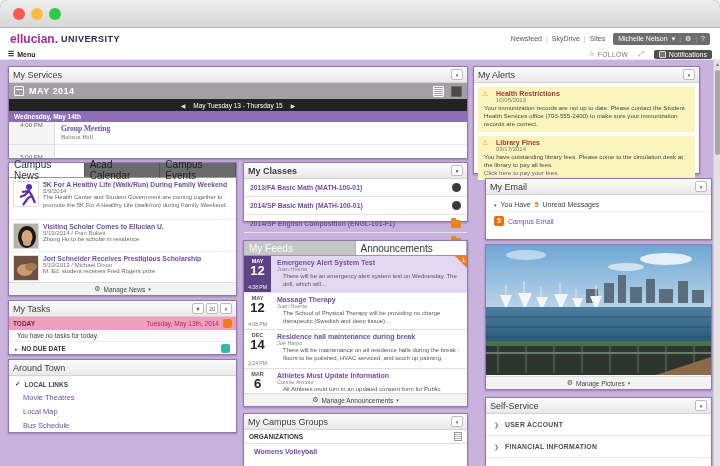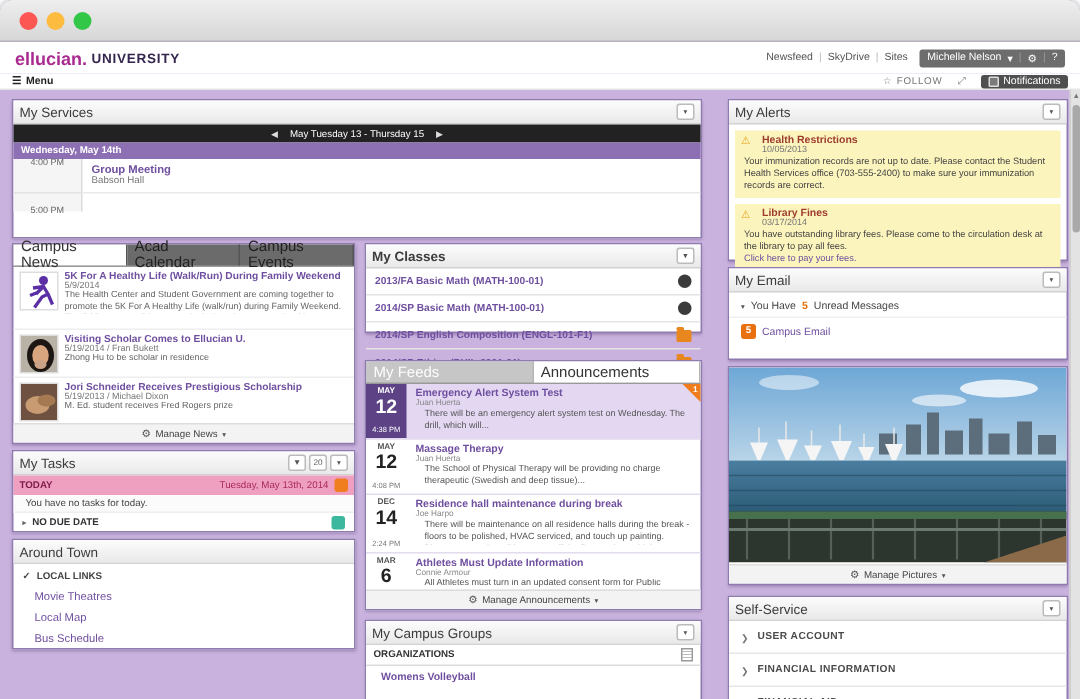--- a/index.html
+++ b/index.html
@@ -49,21 +49,21 @@
   .weeknav { height:12px; background:#222; color:#fff; display:flex; align-items:center; justify-content:center; gap:8px; font-size:6.5px; }
   .weeknav .arr { font-size:6px; color:#ddd; }
   .daybar { height:11px; background:#8d6fb4; color:#fff; font-size:6.5px; font-weight:bold; display:flex; align-items:center; padding:0 5px; }
   .evtwrap { display:flex; }
   .evtcol { width:46px; background:#f5f5f5; border-right:1px solid #ddd; }
   .slot1 { height:23px; border-bottom:1px solid #e2e2e2; position:relative; text-align:center; }
   .slot2 { height:12px; text-align:center; }
   .evtic { width:11px; height:11px; background:#2d7dd2; border-radius:2px; margin:2px auto 0; position:relative; }
   .evtic::before{ content:""; position:absolute; top:2px; left:2px; right:2px; height:2px; background:#fff; }
   .evttime { font-size:6px; color:#666; }
-  .evtmain { flex:1; }
+  .evtmain { flex:1;font-family:Liberation Serif, serif; }
   .evtrow1 { height:23px; border-bottom:1px solid #e9e9e9; padding:2px 6px; }
   .evtitle { display:block; font-size:7.5px; font-weight:bold; }
   .evloc { display:block; font-size:6.5px; color:#777; }
   
   .tabs { display:flex; height:15px; background:#6b6b6b; border-bottom:1px solid #999; }
   .tab { flex:1; font-size:10px; color:#1f1f1f; display:flex; align-items:center; padding:0 5px; border-right:1px solid #555; }
   .tab.active { background:#fff; color:#333; }
   .tabs.lt { background:#c6c6c6; }
   .tabs.lt .tab { color:#fdfdfd; border-right:1px solid #b5b5b5; }
   .tabs.lt .tab.active { color:#333; }
@@ -182,20 +182,27 @@
       <span>Notifications</span>
     </span>
   </div>
 
   <div class="panel" style="left:8px; top:66px; width:460px; height:93px;">
     <div class="phd">
       <span class="ptitle">My Services</span>
       <span class="sp"></span>
       <span class="caretbtn">▾</span>
     </div>
+    <div class="monthbar">
+      <span class="calic"></span>
+      <span class="monthlbl">MAY 2014</span>
+      <span class="sp"></span>
+      <span class="viewic"></span>
+      <span class="viewic2"></span>
+    </div>
     <div class="weeknav">
       <span class="arr">◀</span>
       <span>May Tuesday 13 - Thursday 15</span>
       <span class="arr">▶</span>
     </div>
     <div class="daybar">Wednesday, May 14th</div>
     <div class="evtwrap">
       <div class="evtcol">
         <div class="slot1">
           <span class="evtic"></span>
@@ -402,21 +409,21 @@
       <span class="sp"></span>
       <span class="caretbtn">▾</span>
     </div>
     <div class="orgrow">
       <span>ORGANIZATIONS</span>
       <span class="docic"></span>
     </div>
     <span class="grouplink link">Womens Volleyball</span>
   </div>
 
-  <div class="panel" style="left:485px; top:66px; width:227px; height:108px;">
+  <div class="panel" style="left:473px; top:66px; width:227px; height:108px;">
     <div class="phd">
       <span class="ptitle">My Alerts</span>
       <span class="sp"></span>
       <span class="caretbtn">▾</span>
     </div>
     <div class="alert">
       <span class="warn">⚠</span>
       <span class="alerttitle">Health Restrictions</span>
       <span class="alertdate">10/05/2013</span>
       <span class="alertbody">Your immunization records are not up to date. Please contact the Student Health Services office (703-555-2400) to make sure your immunization records are correct.</span>

